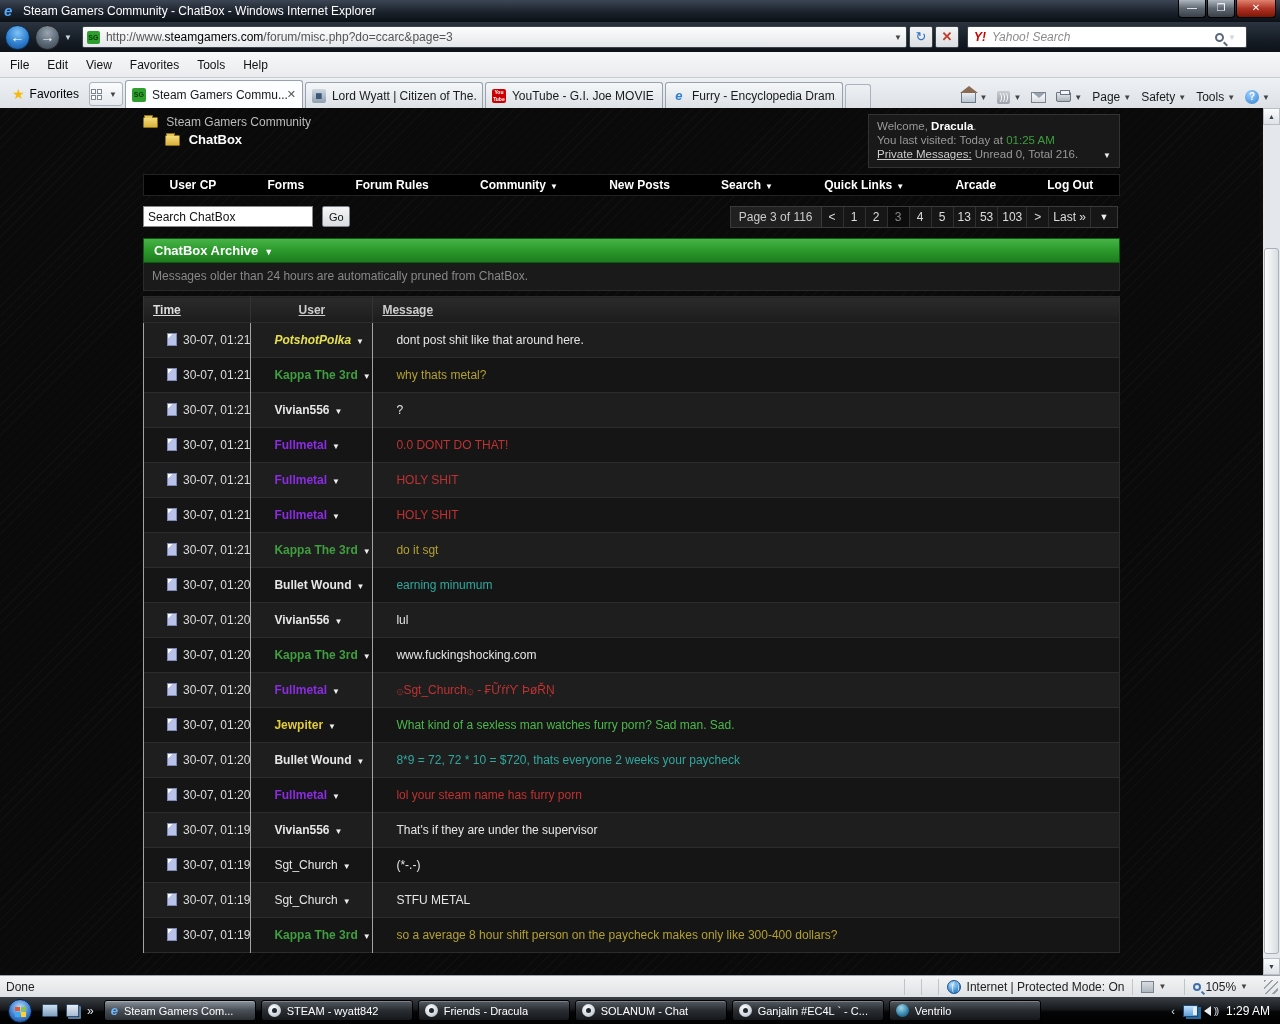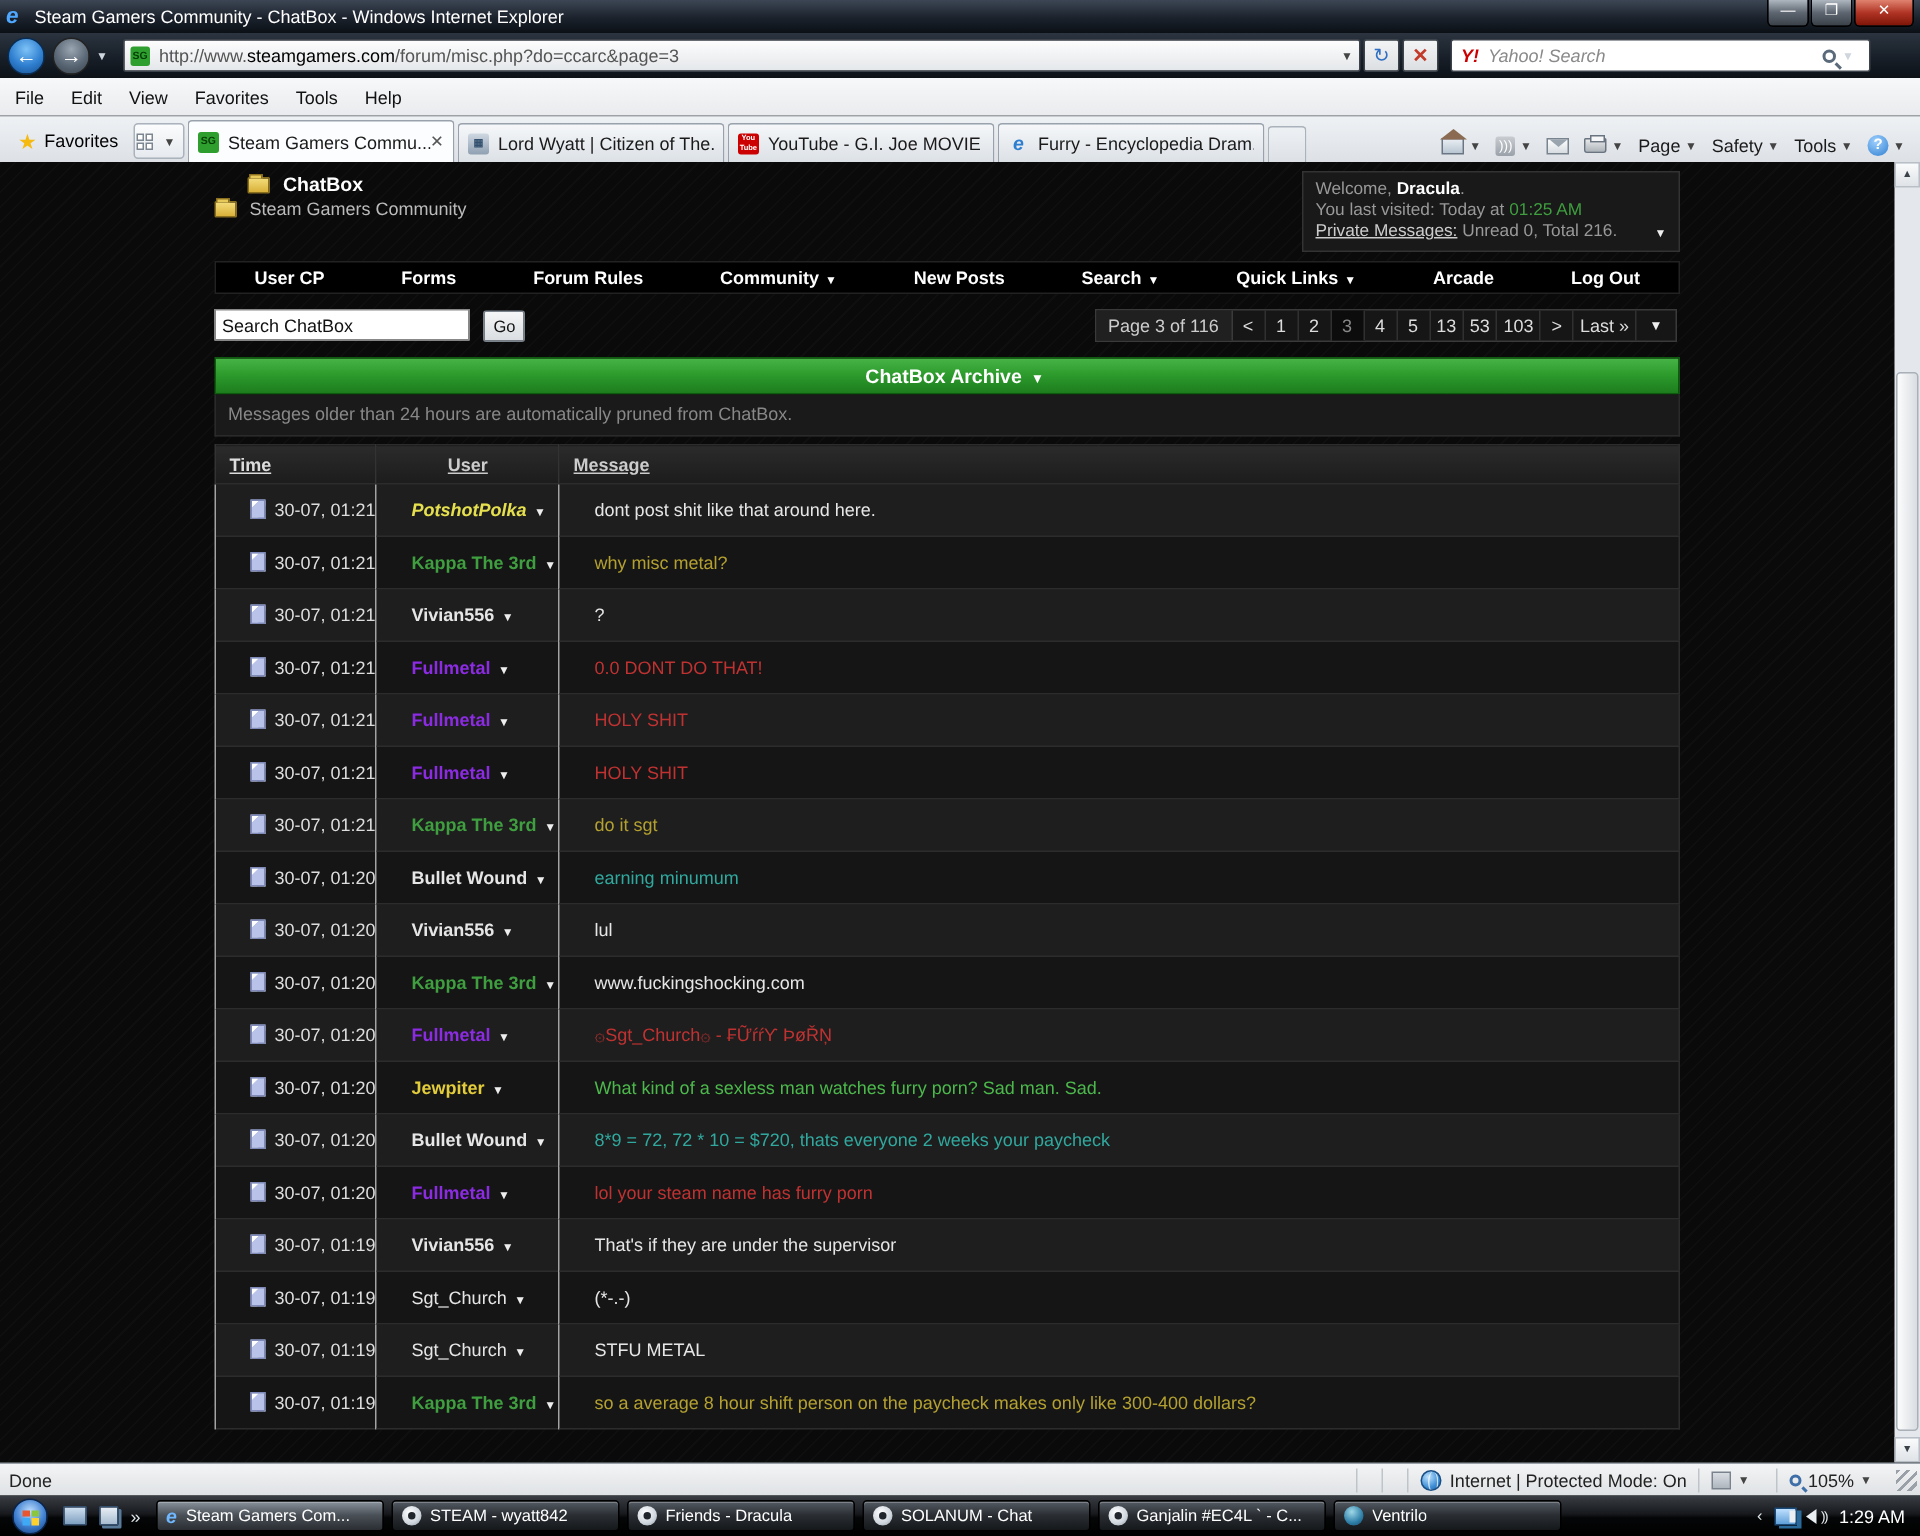--- a/index.html
+++ b/index.html
@@ -121,21 +121,21 @@
     background:linear-gradient(#f5f6f7,#d9dde1); font-size:11px; color:#111; }
   #pagination { position:absolute; right:2px; top:0; display:flex; align-items:stretch; height:22px;
     background:#161616; border:1px solid #3a3a3a; color:#ddd; font-size:12px; }
   #pagination .pg-label { padding:0 8px; line-height:20px; background:#202020; border-right:1px solid #3a3a3a; color:#ccc; }
   #pagination .pg-item { min-width:22px; text-align:center; line-height:20px; padding:0 4px;
     border-right:1px solid #303030; }
   #pagination .pg-item.current { background:#0c0c0c; color:#888; }
   #pagination .pg-dd { width:26px; text-align:center; line-height:20px; color:#eee; font-size:9px; }
 
   #archive-bar { margin-top:8px; height:25px; background:linear-gradient(#47b347,#2d9c2d 45%,#1d7d1d);
-    border:1px solid #0e5a0e; color:#fff; font-weight:bold; font-size:13px; line-height:23px; padding-left:10px;text-align:center; }
+    border:1px solid #0e5a0e; color:#fff; font-weight:bold; font-size:13px; line-height:23px; padding-left:10px; }
   #archive-bar .dd { font-size:9px; margin-left:6px; }
   #notice { height:28px; background:#1a1a1a; border:1px solid #2a2a2a; border-top:none;
     color:#888; line-height:27px; padding-left:8px; }
 
   
   #chat-table { width:100%; border-collapse:collapse; margin-top:5px; border:1px solid #2c2c2c; }
   #chat-table th { height:26px; background:linear-gradient(#2b2b2b,#1c1c1c); color:#ccc;
     font-size:12px; text-align:left; padding-left:9px; border-left:1px solid #333;text-decoration:underline; }
   #chat-table th.c-user { text-align:center; padding-left:0; }
   #chat-table td { height:35px; border-top:1px solid #2c2c2c; border-left:1px solid #a3a3a3;
@@ -320,24 +320,24 @@
         <span class="dd">▼</span>
       </span>
   </div>
 </div>
 
 <div id="viewport">
   <div id="content">
 
     <div id="page-header" style="position:relative; min-height:52px;">
       <div id="crumbs">
+        <div><span class="folder"></span>
+          <span>Steam Gamers Community</span></div>
         <div id="crumb-current"><span class="folder"></span>
           <span>ChatBox</span></div>
-        <div><span class="folder"></span>
-          <span>Steam Gamers Community</span></div>
       </div>
       <div id="welcome">
         <div><span>Welcome, </span><span class="uname">Dracula</span><span>.</span></div>
         <div><span>You last visited: Today at </span><span class="vtime">01:25 AM</span></div>
         <div><span class="dd">▼</span><span class="pmlabel">Private Messages:</span><span> Unread 0, Total 216.</span></div>
       </div>
     </div>
 
     <div id="navbar">
         <span class="nav-item">User CP</span>
@@ -386,21 +386,21 @@
       </thead>
       <tbody id="chat-rows">
           <tr class="row-odd">
             <td class="c-time"><span class="note-icon"></span><span>30-07, 01:21</span></td>
             <td class="c-user"><span style="color: rgb(230, 224, 78); font-weight: bold; font-style: italic;">PotshotPolka</span><span class="udd">▼</span></td>
             <td><span style="color: rgb(230, 230, 230);">dont post shit like that around here.</span></td>
           </tr>
           <tr class="row-even">
             <td class="c-time"><span class="note-icon"></span><span>30-07, 01:21</span></td>
             <td class="c-user"><span style="color: rgb(63, 158, 63); font-weight: bold;">Kappa The 3rd</span><span class="udd">▼</span></td>
-            <td><span style="color: rgb(179, 160, 48);">why misc metal?</span></td>
+            <td><span style="color: rgb(179, 160, 48);">why thats metal?</span></td>
           </tr>
           <tr class="row-odd">
             <td class="c-time"><span class="note-icon"></span><span>30-07, 01:21</span></td>
             <td class="c-user"><span style="color: rgb(230, 230, 230); font-weight: bold;">Vivian556</span><span class="udd">▼</span></td>
             <td><span style="color: rgb(230, 230, 230);">?</span></td>
           </tr>
           <tr class="row-even">
             <td class="c-time"><span class="note-icon"></span><span>30-07, 01:21</span></td>
             <td class="c-user"><span style="color: rgb(139, 43, 226); font-weight: bold;">Fullmetal</span><span class="udd">▼</span></td>
             <td><span style="color: rgb(192, 50, 50);">0.0 DONT DO THAT!</span></td>

